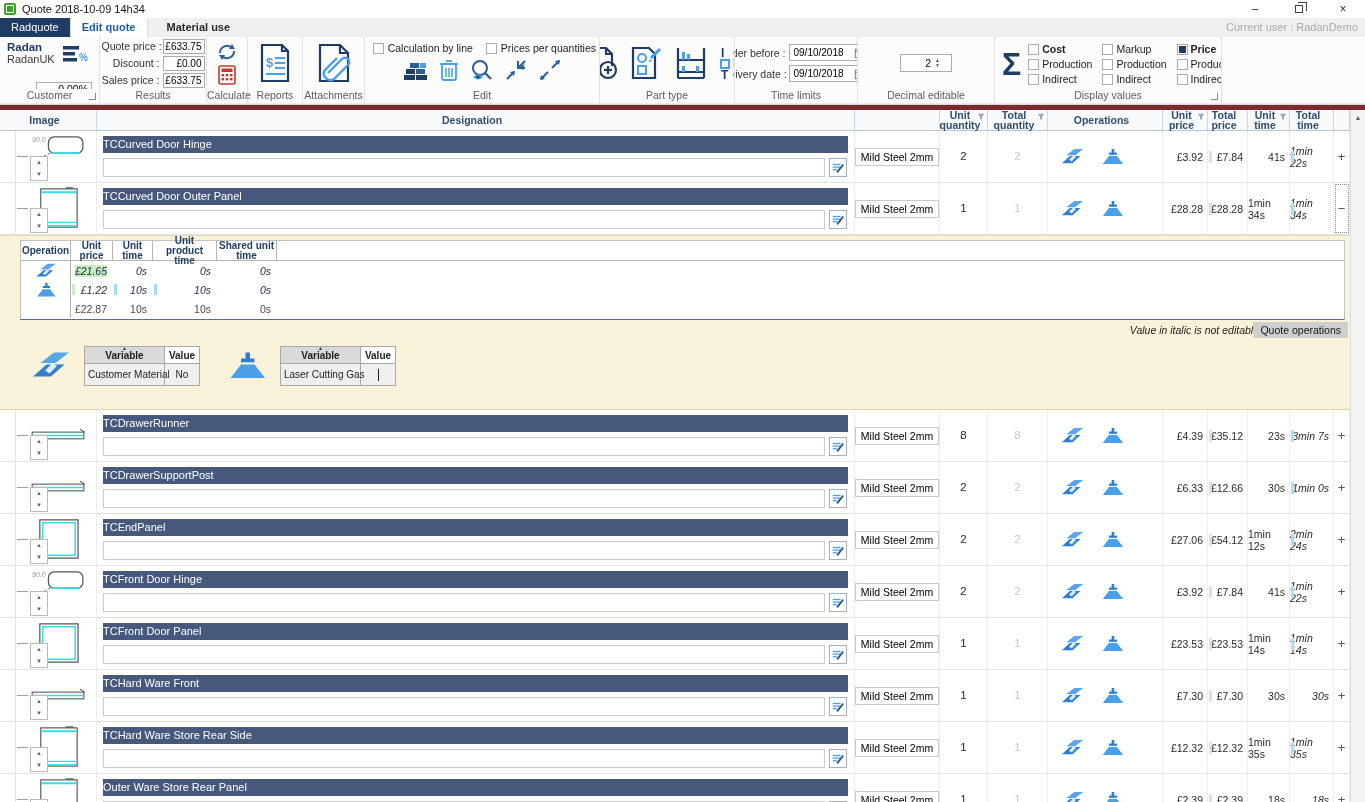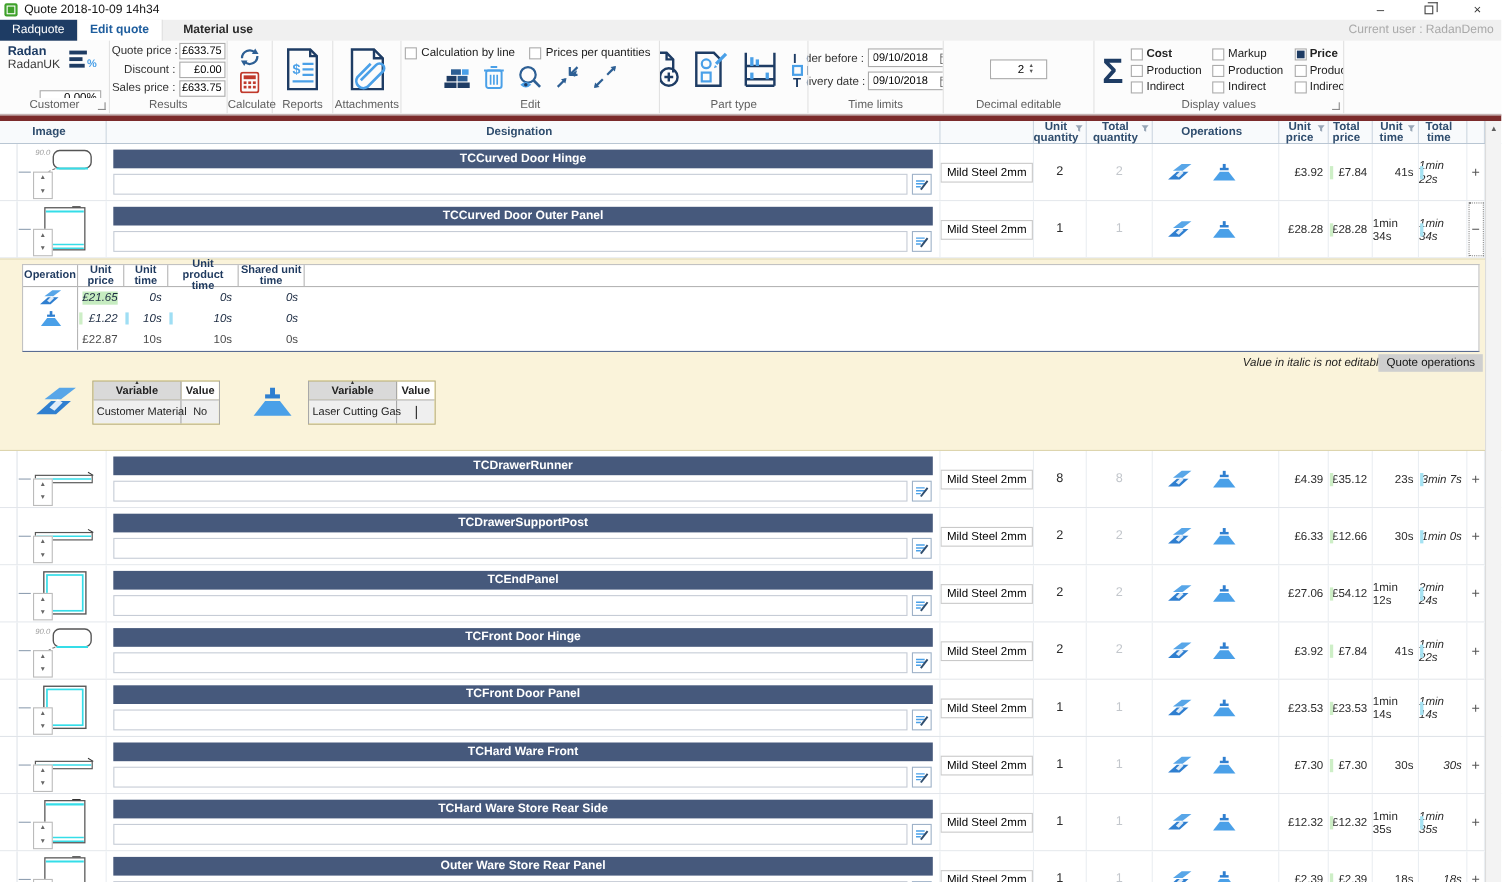--- a/index.html
+++ b/index.html
@@ -39,21 +39,21 @@
 .cust-names{display:flex;flex-direction:column}
 .cust-name{font-weight:bold;color:#1e3c64;font-size:11.5px}
 .cust-sub{color:#3b3b3b;font-size:11px}
 .cust-pct-input{width:56px;height:16px;border:1px solid #ababab;font-size:10.5px;text-align:right;padding-right:3px;align-self:flex-end;margin-top:17px;background:#fff}
 .res-col{display:flex;flex-direction:column;justify-content:center;gap:2px}
 .res-row{display:flex;align-items:center}
 .res-label{width:58px;text-align:right;margin-right:3px;color:#333;font-size:10.5px;white-space:nowrap}
 .res-input{width:42px;height:15px;border:1px solid #ababab;font-size:10px;text-align:right;padding-right:2px;background:#fff}
 .stack-icons{display:flex;flex-direction:column;align-items:center;gap:2px}
 .edit-wrap{display:flex;flex-direction:column;width:100%;height:100%;padding-top:3px}
-.edit-checks{display:flex;gap:13px;justify-content:flex-start;font-size:10.5px;color:#222}
+.edit-checks{display:flex;gap:13px;justify-content:flex-end;font-size:10.5px;color:#222}
 .chk{display:flex;align-items:center;gap:4px;white-space:nowrap}
 .cb{width:11px;height:11px;border:1px solid #ababab;background:#fff;flex:0 0 auto}
 .cb.checked{background:#fff;position:relative}
 .cb.checked::after{content:"";position:absolute;left:1px;top:1px;width:7px;height:7px;background:#1e3c64}
 .cb.checked{position:relative}
 .edit-icons{display:flex;gap:10px;align-items:center;justify-content:center;flex:1}
 .pt-icons{display:flex;gap:13px;align-items:center}
 .tl-col{display:flex;flex-direction:column;gap:4px;justify-content:center}
 .tl-row{display:flex;align-items:center}
 .tl-label{width:66px;text-align:right;margin-right:3px;font-size:10.5px;color:#333;white-space:nowrap}
@@ -90,21 +90,21 @@
 .thumb{position:absolute;left:27px;top:3px;width:62px;height:44px}
 .thumb svg{display:none;width:62px;height:44px}
 .part-row[data-thumb="hinge"] .t-hinge{display:block}
 .part-row[data-thumb="box"] .t-box{display:block}
 .part-row[data-thumb="bar"] .t-bar{display:block}
 .part-row[data-thumb="square"] .t-square{display:block}
 .thumb-label{position:absolute;left:32px;top:5px;font-size:7px;color:#9a9a9a;font-style:italic}
 .spin{position:absolute;left:30px;bottom:1px;width:18px;height:25px;border:1px solid #bbb;background:#fff;display:flex;flex-direction:column;z-index:2}
 .spin span{flex:1;font-size:6px;color:#666;text-align:center;line-height:11px}
 .c-desig{width:758px;position:relative}
-.dbar{position:absolute;left:6px;right:6px;top:5px;height:17px;background:#46597c;color:#fff;font-weight:bold;font-size:11px;text-align:center;line-height:17px}
+.dbar{position:absolute;left:6px;right:6px;top:5px;height:17px;background:#46597c;color:#fff;font-weight:normal;font-size:11px;text-align:left;line-height:17px}
 .dinput{position:absolute;left:6px;right:29px;top:27px;height:19px;border:1px solid #c6ccd6;font-size:11px;padding:0 4px;font-family:inherit;background:#fff}
 .dnotes{position:absolute;right:7px;top:27px;width:18px;height:19px;border:1px solid #9fb2c8;background:#fff;display:flex;align-items:center;justify-content:center}
 .c-mat{width:85px;display:flex;align-items:center;justify-content:center}
 .mat-btn{border:1px solid #c9c9c9;background:#fff;font-size:10.5px;padding:2px 5px;white-space:nowrap;font-family:inherit}
 .c-uqty{width:48px;text-align:center;line-height:50px;font-size:11.5px;color:#2b2b2b}
 .c-tqty{width:60px;text-align:center;line-height:50px;font-size:11.5px;color:#c3c7cc}
 .c-ops{width:115px;display:flex;align-items:center;gap:17px;padding-left:13px}
 .c-ops svg{width:23px;height:18px}
 .num{display:flex;align-items:center;justify-content:flex-end;padding-right:4px;font-size:10.5px;position:relative;color:#2b2b2b}
 .c-uprice{width:45px}.c-tprice{width:40px}.c-utime{width:42px}

